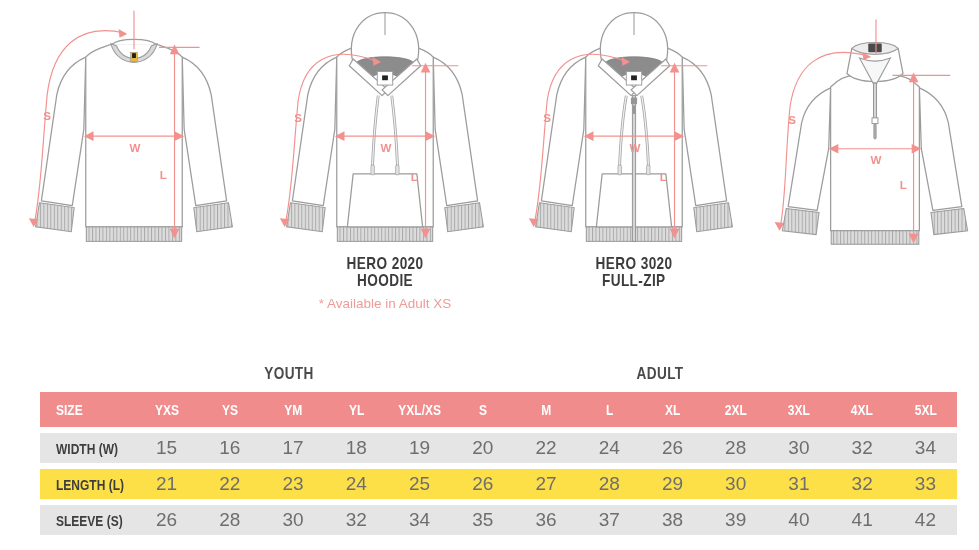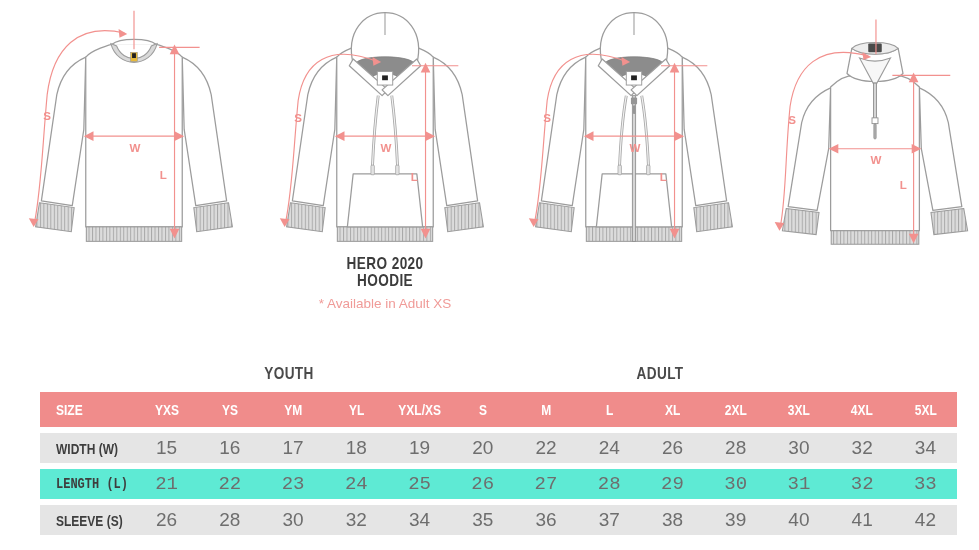--- a/index.html
+++ b/index.html
@@ -30,21 +30,21 @@
                font-size:17px;color:#4a4a4a;letter-spacing:.5px;}
   .group-youth{left:27.2%;}
   .group-adult{left:67.6%;}
   
   .size-table{margin:0 22px 0 40px;width:917px;}
   .trow{display:grid;grid-template-columns:95px repeat(13,1fr);align-items:center;}
   .thead{background:#F08C8B;height:35px;}
   .thead .cell{color:#fff;font-weight:bold;font-size:15px;}
   .body-row{height:30px;margin-top:6px;}
   .bg-gray{background:#E5E5E5;}
-  .bg-light{background:#5eead4;font-family:Liberation Mono, monospace;}
+  .bg-light{background:#fde047;}
   .cell{text-align:center;overflow:visible;}
   .cell.first{text-align:left;padding-left:16px;}
   .row-label{font-weight:bold;font-size:15px;color:#3e3e3e;}
   .val{font-size:19px;color:#6e6e6e;}
 </style>
 </head>
 <body>
 
 <div class="page">
 
@@ -221,20 +221,24 @@
         <g>
           <line class="pink" x1="148" y1="64" x2="196" y2="64"></line>
           <line class="pink" x1="162" y1="64" x2="162" y2="240"></line>
           <polygon class="pinkfill" points="162,61 157,71 167,71"></polygon>
           <polygon class="pinkfill" points="162,243 157,233 167,233"></polygon>
         </g>
         <text class="ptext" x="30" y="122" text-anchor="middle">S</text>
         <text class="ptext" x="121" y="153" text-anchor="middle">W</text>
         <text class="ptext" x="154" y="183" text-anchor="end">L</text>
       </svg>
+      <div class="caption">
+        <span class="cond">HERO 3020</span><br>
+        <span class="cond">FULL-ZIP</span>
+      </div>
       <div class="note"></div>
     </div>
 
     <div class="product">
       <svg class="garment" viewBox="0 0 240 256">
         <defs>
           <pattern id="rib-qz" width="3.6" height="12" patternUnits="userSpaceOnUse">
             <rect width="3.6" height="12" fill="#DCDCDC"></rect>
               <line x1="1.4" y1="0" x2="1.4" y2="12" stroke="#A8A8A8" stroke-width="1"></line>
           </pattern>

